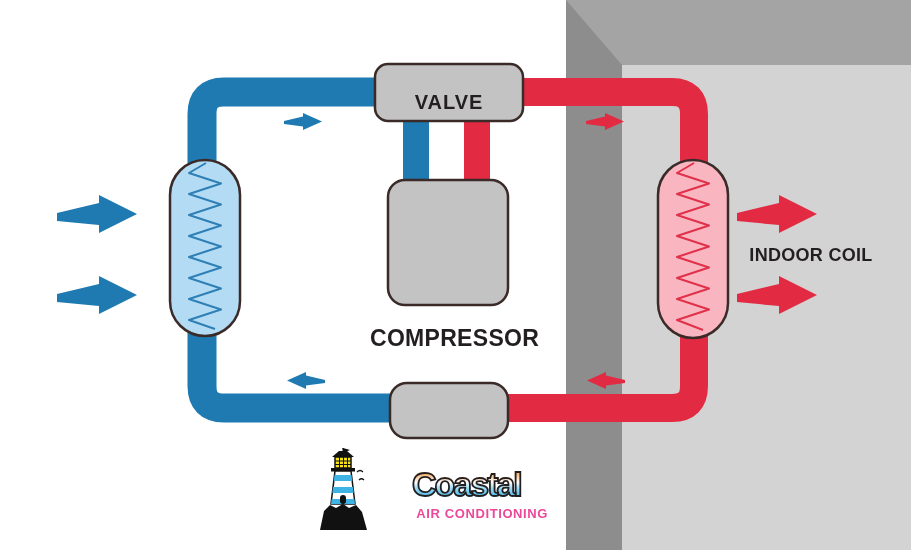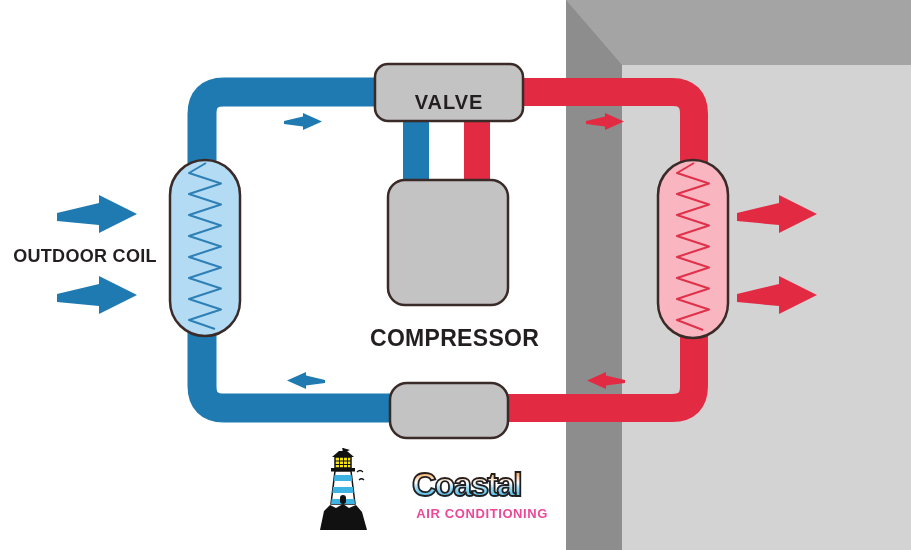--- a/index.html
+++ b/index.html
@@ -68,21 +68,21 @@
 
     <polygon points="737,213 779,203 779,195 817,214 779,233 779,225 737,221" fill="#e22b43"></polygon>
     <polygon points="737,294 779,284 779,276 817,295 779,314 779,306 737,302" fill="#e22b43"></polygon>
 
     <polygon points="284,121 303,116.5 303,113 322,121.5 303,130 303,126.5 284,124" fill="#1e7ab1"></polygon>
     <polygon points="586,121 605,116.5 605,113 624,121.5 605,130 605,126.5 586,124" fill="#e22b43"></polygon>
     <polygon points="325,380 306,375.5 306,372 287,380.5 306,389 306,385.5 325,383" fill="#1e7ab1"></polygon>
     <polygon points="625,380 606,375.5 606,372 587,380.5 606,389 606,385.5 625,383" fill="#e22b43"></polygon>
   </svg>
 
-  <div class="lbl lbl-outdoor">OUTDOOR COIL</div>
+  <div class="lbl lbl-indoor">INDOOR COIL</div>
   <div class="lbl lbl-valve">VALVE</div>
   <div class="lbl lbl-compressor">COMPRESSOR</div>
 
   <div class="logo">
     <svg class="logo-lighthouse" width="52" height="82" viewBox="0 0 52 82">
       <defs>
         <clipPath id="towerClip">
             <polygon points="17,23 33,23 37,56 13,56"></polygon>
           </clipPath>
       </defs>

